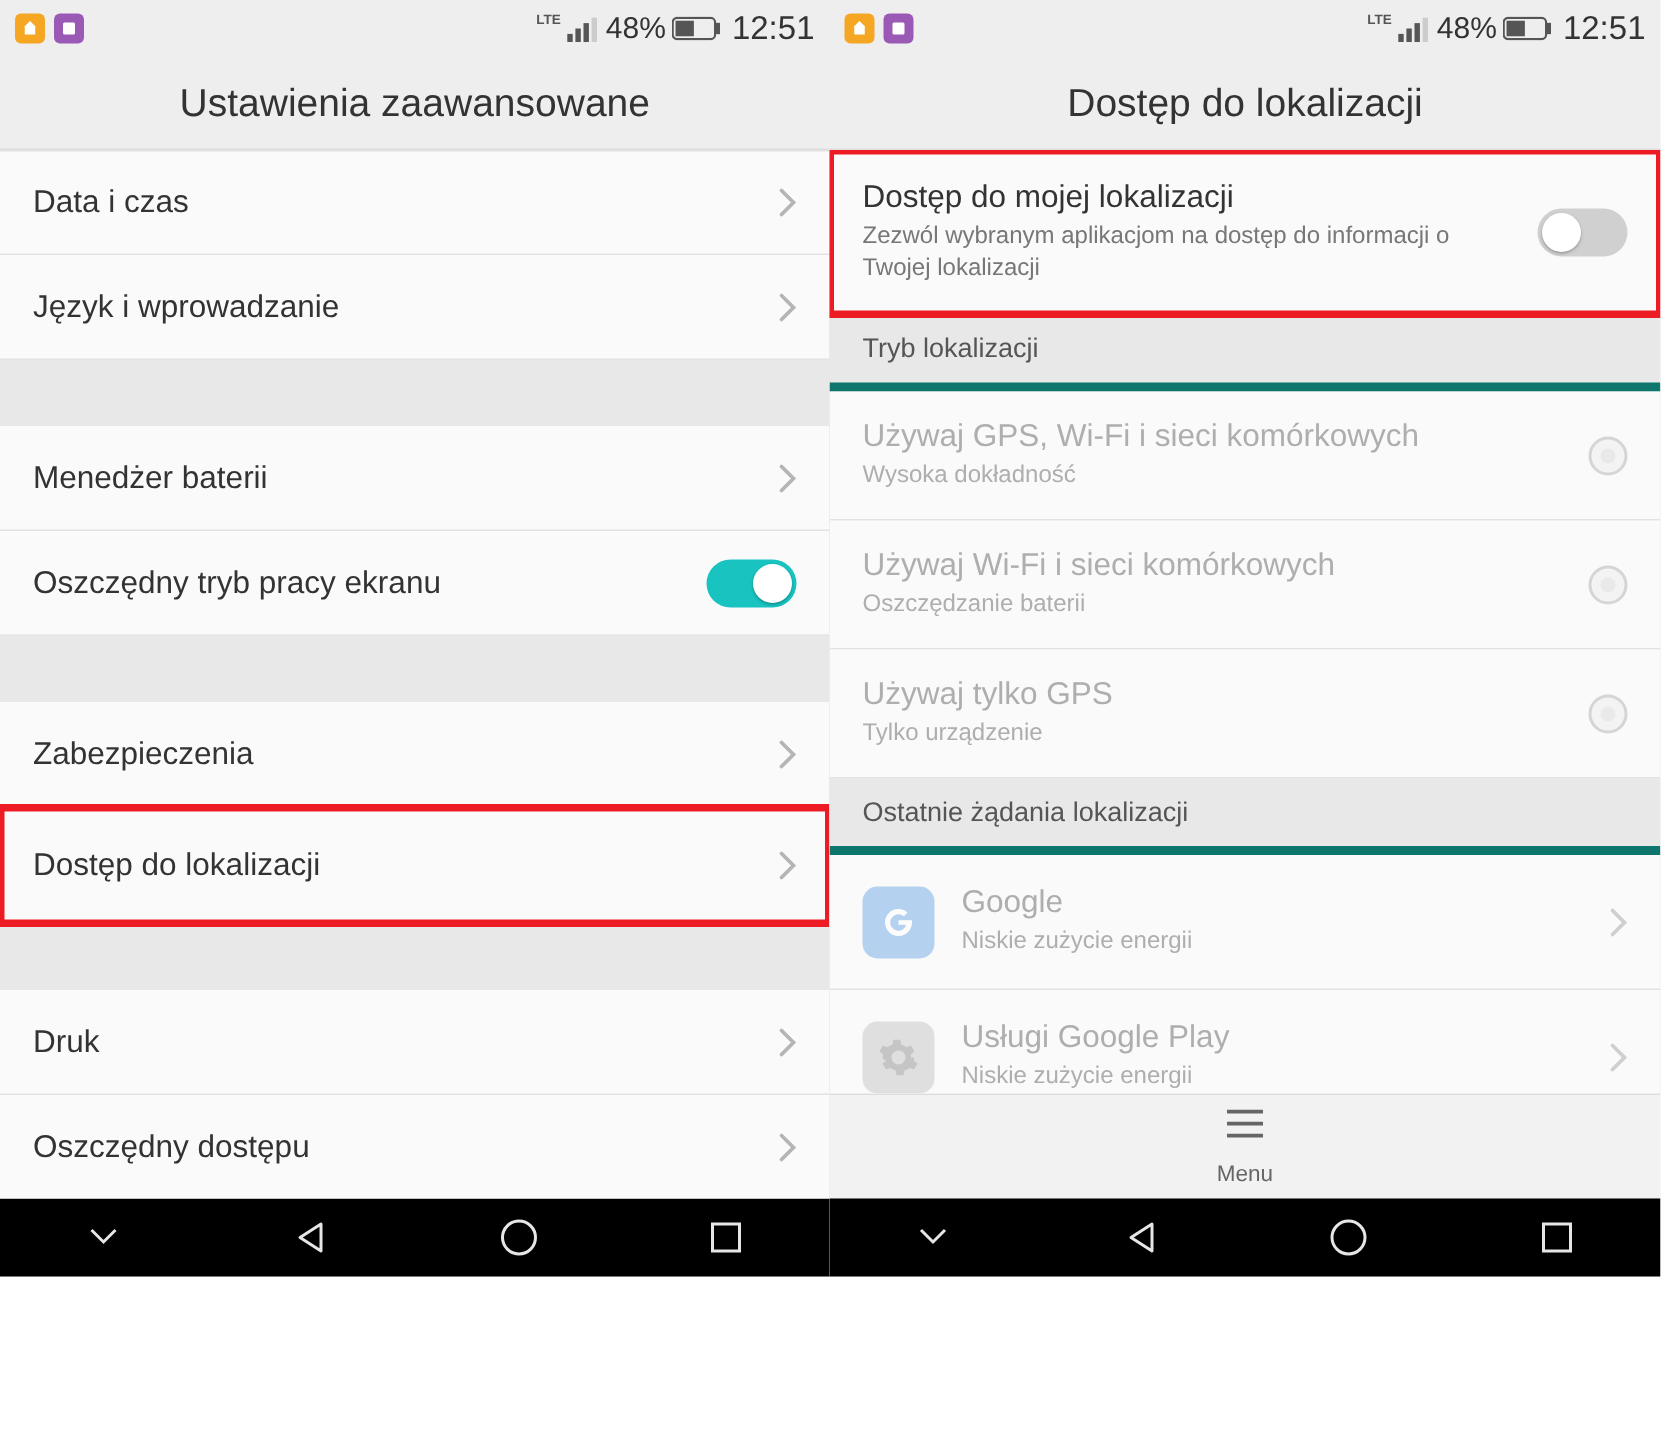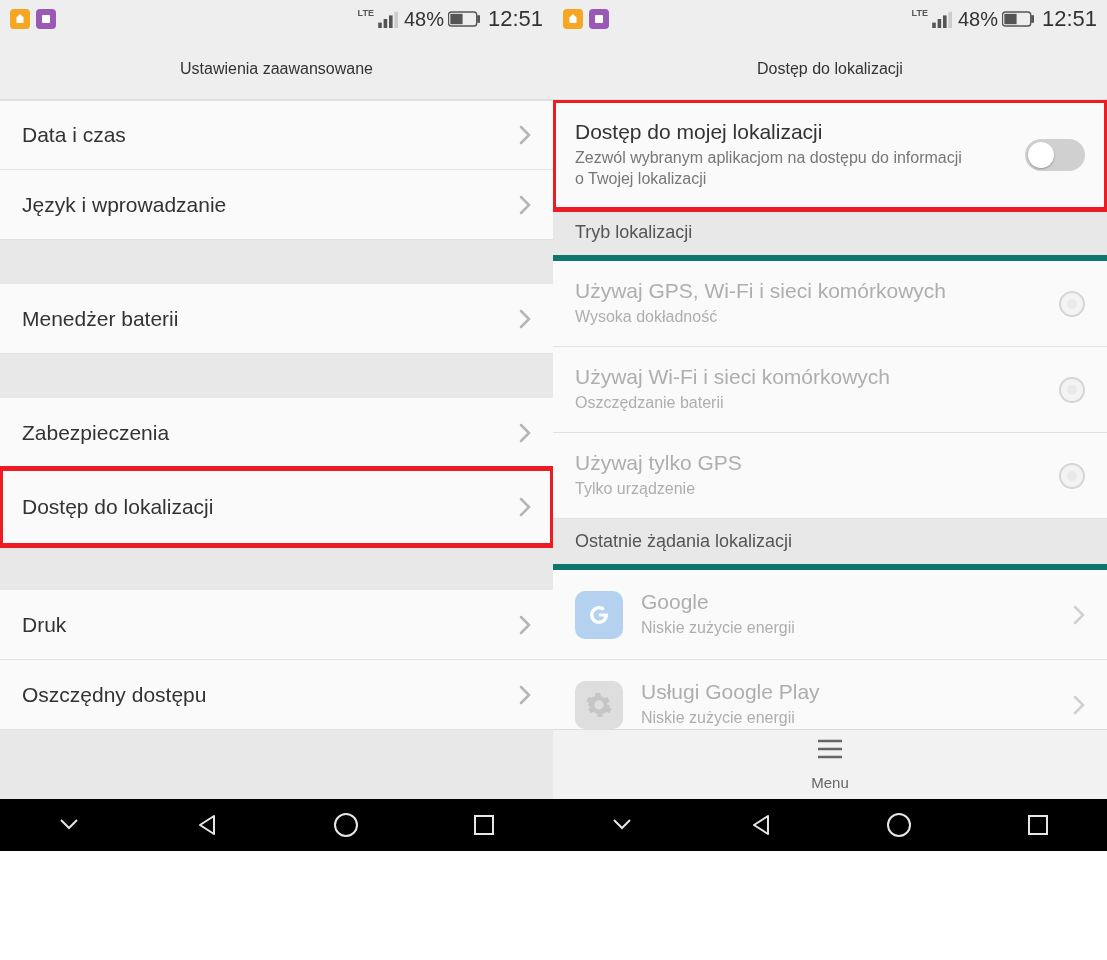--- a/index.html
+++ b/index.html
@@ -35,21 +35,21 @@
   .stat-ico.orange { background:#f5a623; }
   .stat-ico.purple { background:#9b59b6; }
   .lte { font-size:9px; font-weight:bold; color:#555; line-height:1; position:relative; top:-6px;}
   .battery-pct { font-size: 20px; color:#333; }
   .time { font-size: 22px; color:#333; margin-left:4px;}
   
   .title-bar {
     height: 62px;
     background: #eeeeee;
     display:flex; align-items:center; justify-content:center;
-    font-size: 16px; color:#333;
+    font-size: 26px; color:#333;
     border-bottom: 1px solid #ddd;
   }
   
   .list { background:#e8e8e8; flex:1; overflow:hidden; }
   .group-gap { height: 44px; background:#e8e8e8; }
   .row {
     background:#fafafa;
     min-height: 70px;
     display:flex; align-items:center;
     padding: 0 22px;
@@ -171,20 +171,24 @@
     </div>
     <div class="group-gap"></div>
     <div class="row">
       <span class="title-text">Menedżer baterii</span>
       <span class="chev">
           <svg width="12" height="20" viewBox="0 0 12 20">
             <path d="M2 2l8 8-8 8" stroke="#b5b5b5" stroke-width="2.5" fill="none" stroke-linecap="round"></path>
           </svg>
         </span>
     </div>
+    <div class="row">
+      <span class="title-text">Oszczędny tryb pracy ekranu</span>
+      <span class="right-ctrl toggle on"></span>
+    </div>
     <div class="group-gap"></div>
     <div class="row">
       <span class="title-text">Zabezpieczenia</span>
       <span class="chev">
           <svg width="12" height="20" viewBox="0 0 12 20">
             <path d="M2 2l8 8-8 8" stroke="#b5b5b5" stroke-width="2.5" fill="none" stroke-linecap="round"></path>
           </svg>
         </span>
     </div>
     <div class="row highlight-red" style="min-height:78px">
@@ -271,21 +275,21 @@
   </div>
 
   <div class="title-bar">
     <span>Dostęp do lokalizacji</span>
   </div>
 
   <div class="list">
     <div class="row highlight-red" style="min-height:110px; border-top:none;gap:11px;">
       <div class="label-col">
         <span class="title-text">Dostęp do mojej lokalizacji</span>
-        <span class="sub" style="max-width:400px">Zezwól wybranym aplikacjom na dostępu do informacji o Twojej lokalizacji</span>
+        <span class="sub" style="max-width:400px">Zezwól wybranym aplikacjom na dostęp do informacji o Twojej lokalizacji</span>
       </div>
       <span class="right-ctrl toggle"></span>
     </div>
 
     <div class="section-header">Tryb lokalizacji</div>
 
     <div class="row disabled" style="min-height:86px">
       <div class="label-col">
         <span class="title-text">Używaj GPS, Wi-Fi i sieci komórkowych</span>
         <span class="sub">Wysoka dokładność</span>

